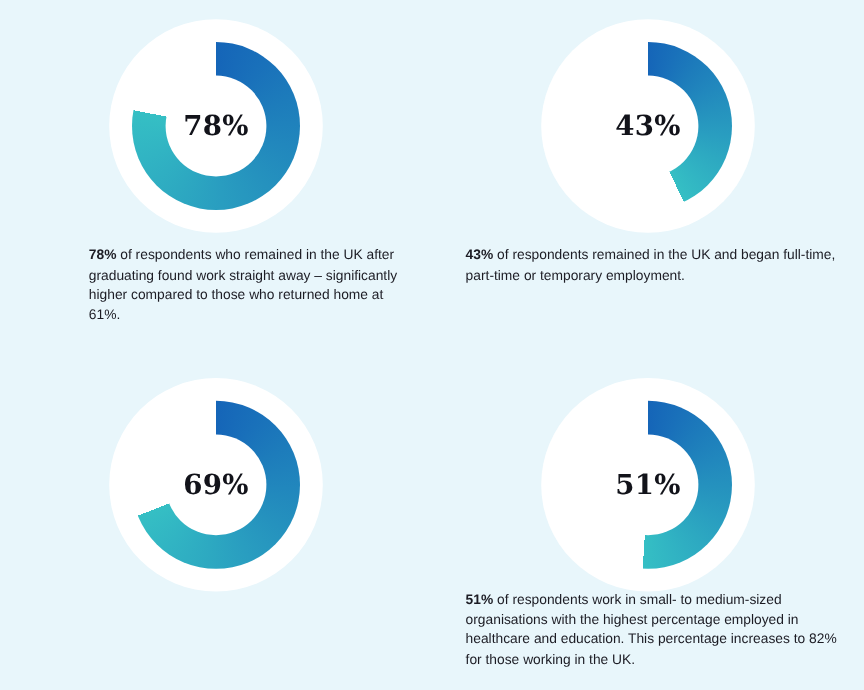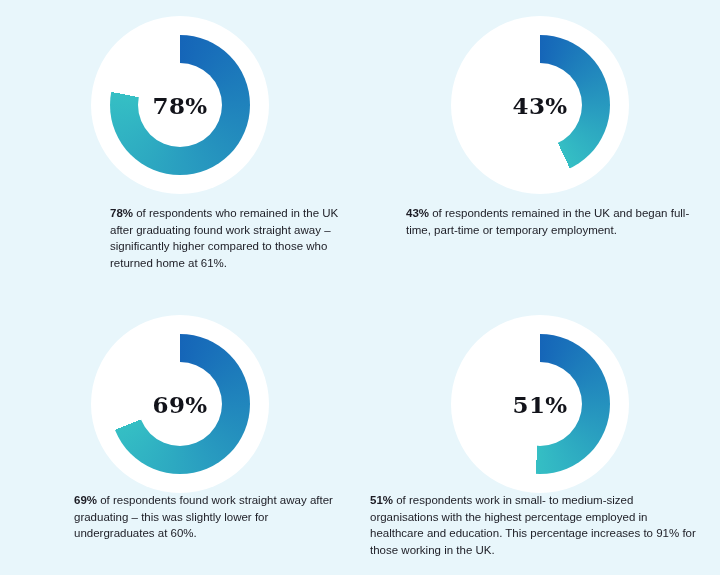--- a/index.html
+++ b/index.html
@@ -69,22 +69,22 @@
     letter-spacing: 0.3px;
   }
   .caption {
     position: absolute;
     left: 74px;
     right: 14px;
     font-size: 11.5px;
     line-height: 16.5px;
     color: #1c1c24;
   }
-  .cell.c2 .caption { left: 10px; right: 20px; }
-  .cell.r1 .caption { top: 205px; margin-left: 36px; }
+  .cell.c2 .caption { left: 28px; right: 20px; }
+  .cell.r1 .caption { top: 205px; }
   .cell.r2 .caption { top: 205px; }
   .caption b {
     font-weight: 700;
   }
 </style>
 </head>
 <body>
 
 <div class="grid">
 
@@ -108,26 +108,25 @@
     <div class="caption"><b>43%</b><span> of respondents remained in the UK and began full-time, part-time or temporary employment.</span></div>
   </div>
 
   <div class="cell r2 c1">
     <div class="donut-wrap">
       <div class="ring-outer"></div>
       <div class="ring-arc" id="arc3" style="background: conic-gradient(rgb(21, 101, 184) 0deg, rgb(25, 112, 186) 31.05deg, rgb(29, 124, 187) 62.1deg, rgb(33, 135, 189) 93.15deg, rgb(37, 146, 190) 124.2deg, rgb(41, 157, 192) 155.25deg, rgb(45, 169, 193) 186.3deg, rgb(49, 180, 195) 217.35deg, rgb(53, 191, 196) 248.4deg, rgb(255, 255, 255) 248.4deg, rgb(255, 255, 255) 360deg);"></div>
       <div class="ring-hole"></div>
       <div class="pct">69%</div>
     </div>
-    <div class="caption"><b>69%</b><span> of respondents found work straight away after graduating – this was slightly lower for undergraduates at 60%.</span></div>
   </div>
 
   <div class="cell r2 c2">
     <div class="donut-wrap">
       <div class="ring-outer"></div>
       <div class="ring-arc" id="arc4" style="background: conic-gradient(rgb(21, 101, 184) 0deg, rgb(25, 112, 186) 22.95deg, rgb(29, 124, 187) 45.9deg, rgb(33, 135, 189) 68.85deg, rgb(37, 146, 190) 91.8deg, rgb(41, 157, 192) 114.75deg, rgb(45, 169, 193) 137.7deg, rgb(49, 180, 195) 160.65deg, rgb(53, 191, 196) 183.6deg, rgb(255, 255, 255) 183.6deg, rgb(255, 255, 255) 360deg);"></div>
       <div class="ring-hole"></div>
       <div class="pct">51%</div>
     </div>
-    <div class="caption"><b>51%</b><span> of respondents work in small- to medium-sized organisations with the highest percentage employed in healthcare and education. This percentage increases to 91% for those working in the UK.</span></div>
+    <div class="caption"><b>51%</b><span> of respondents work in small- to medium-sized organisations with the highest percentage employed in healthcare and education. This percentage increases to 82% for those working in the UK.</span></div>
   </div>
 
 </div>
 
 </body></html>

